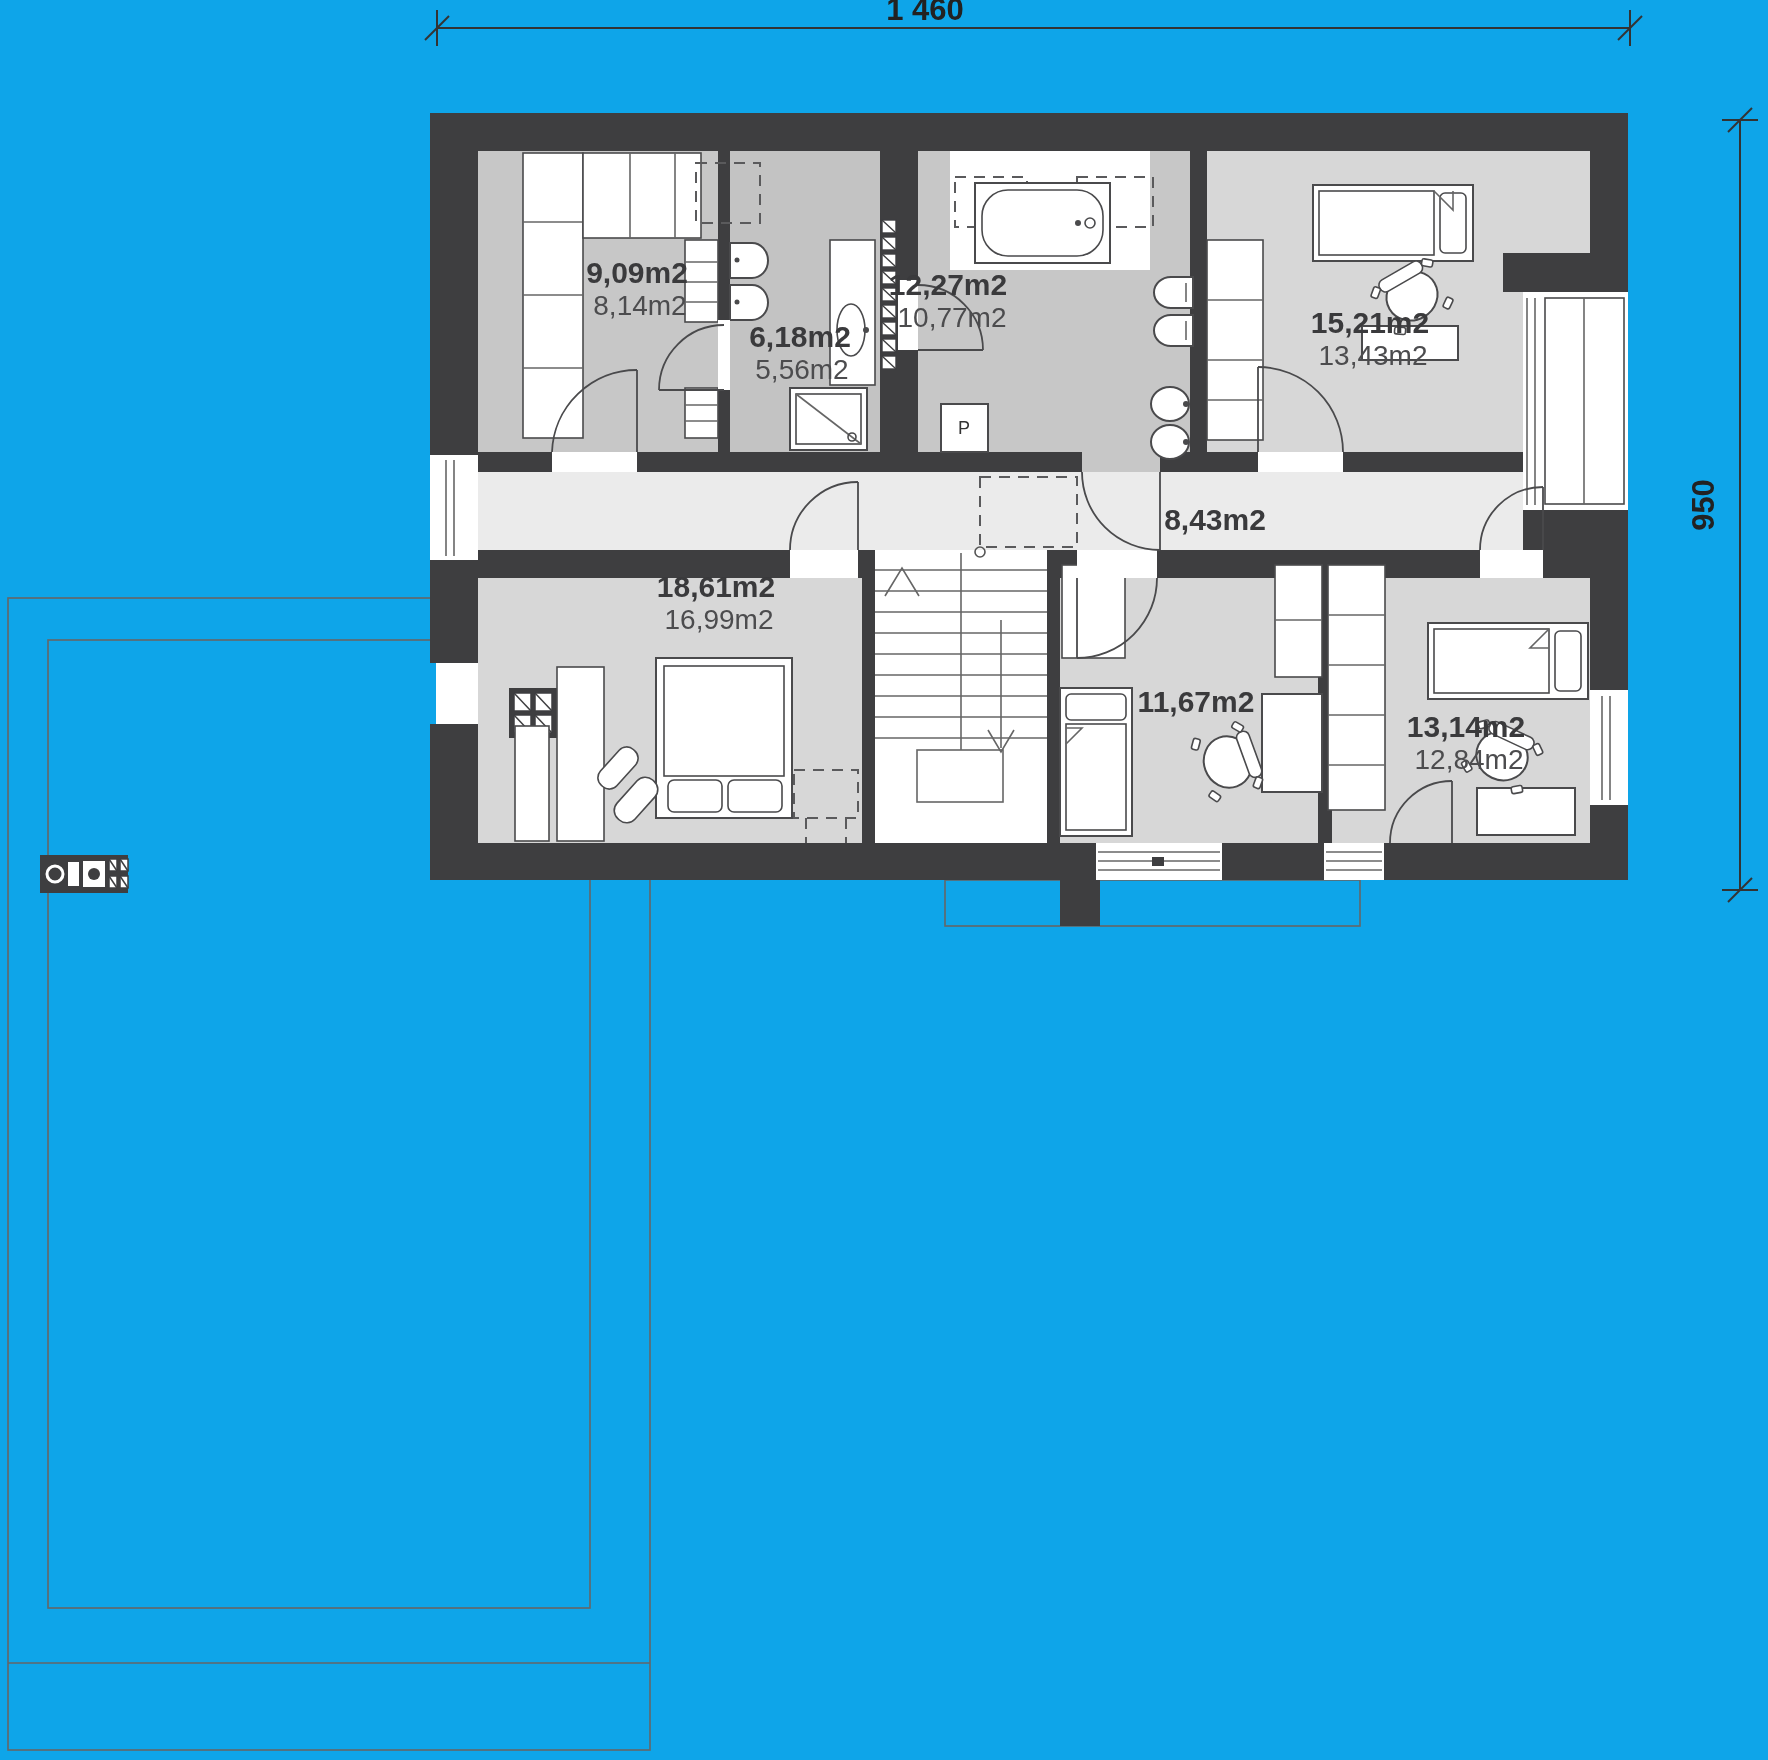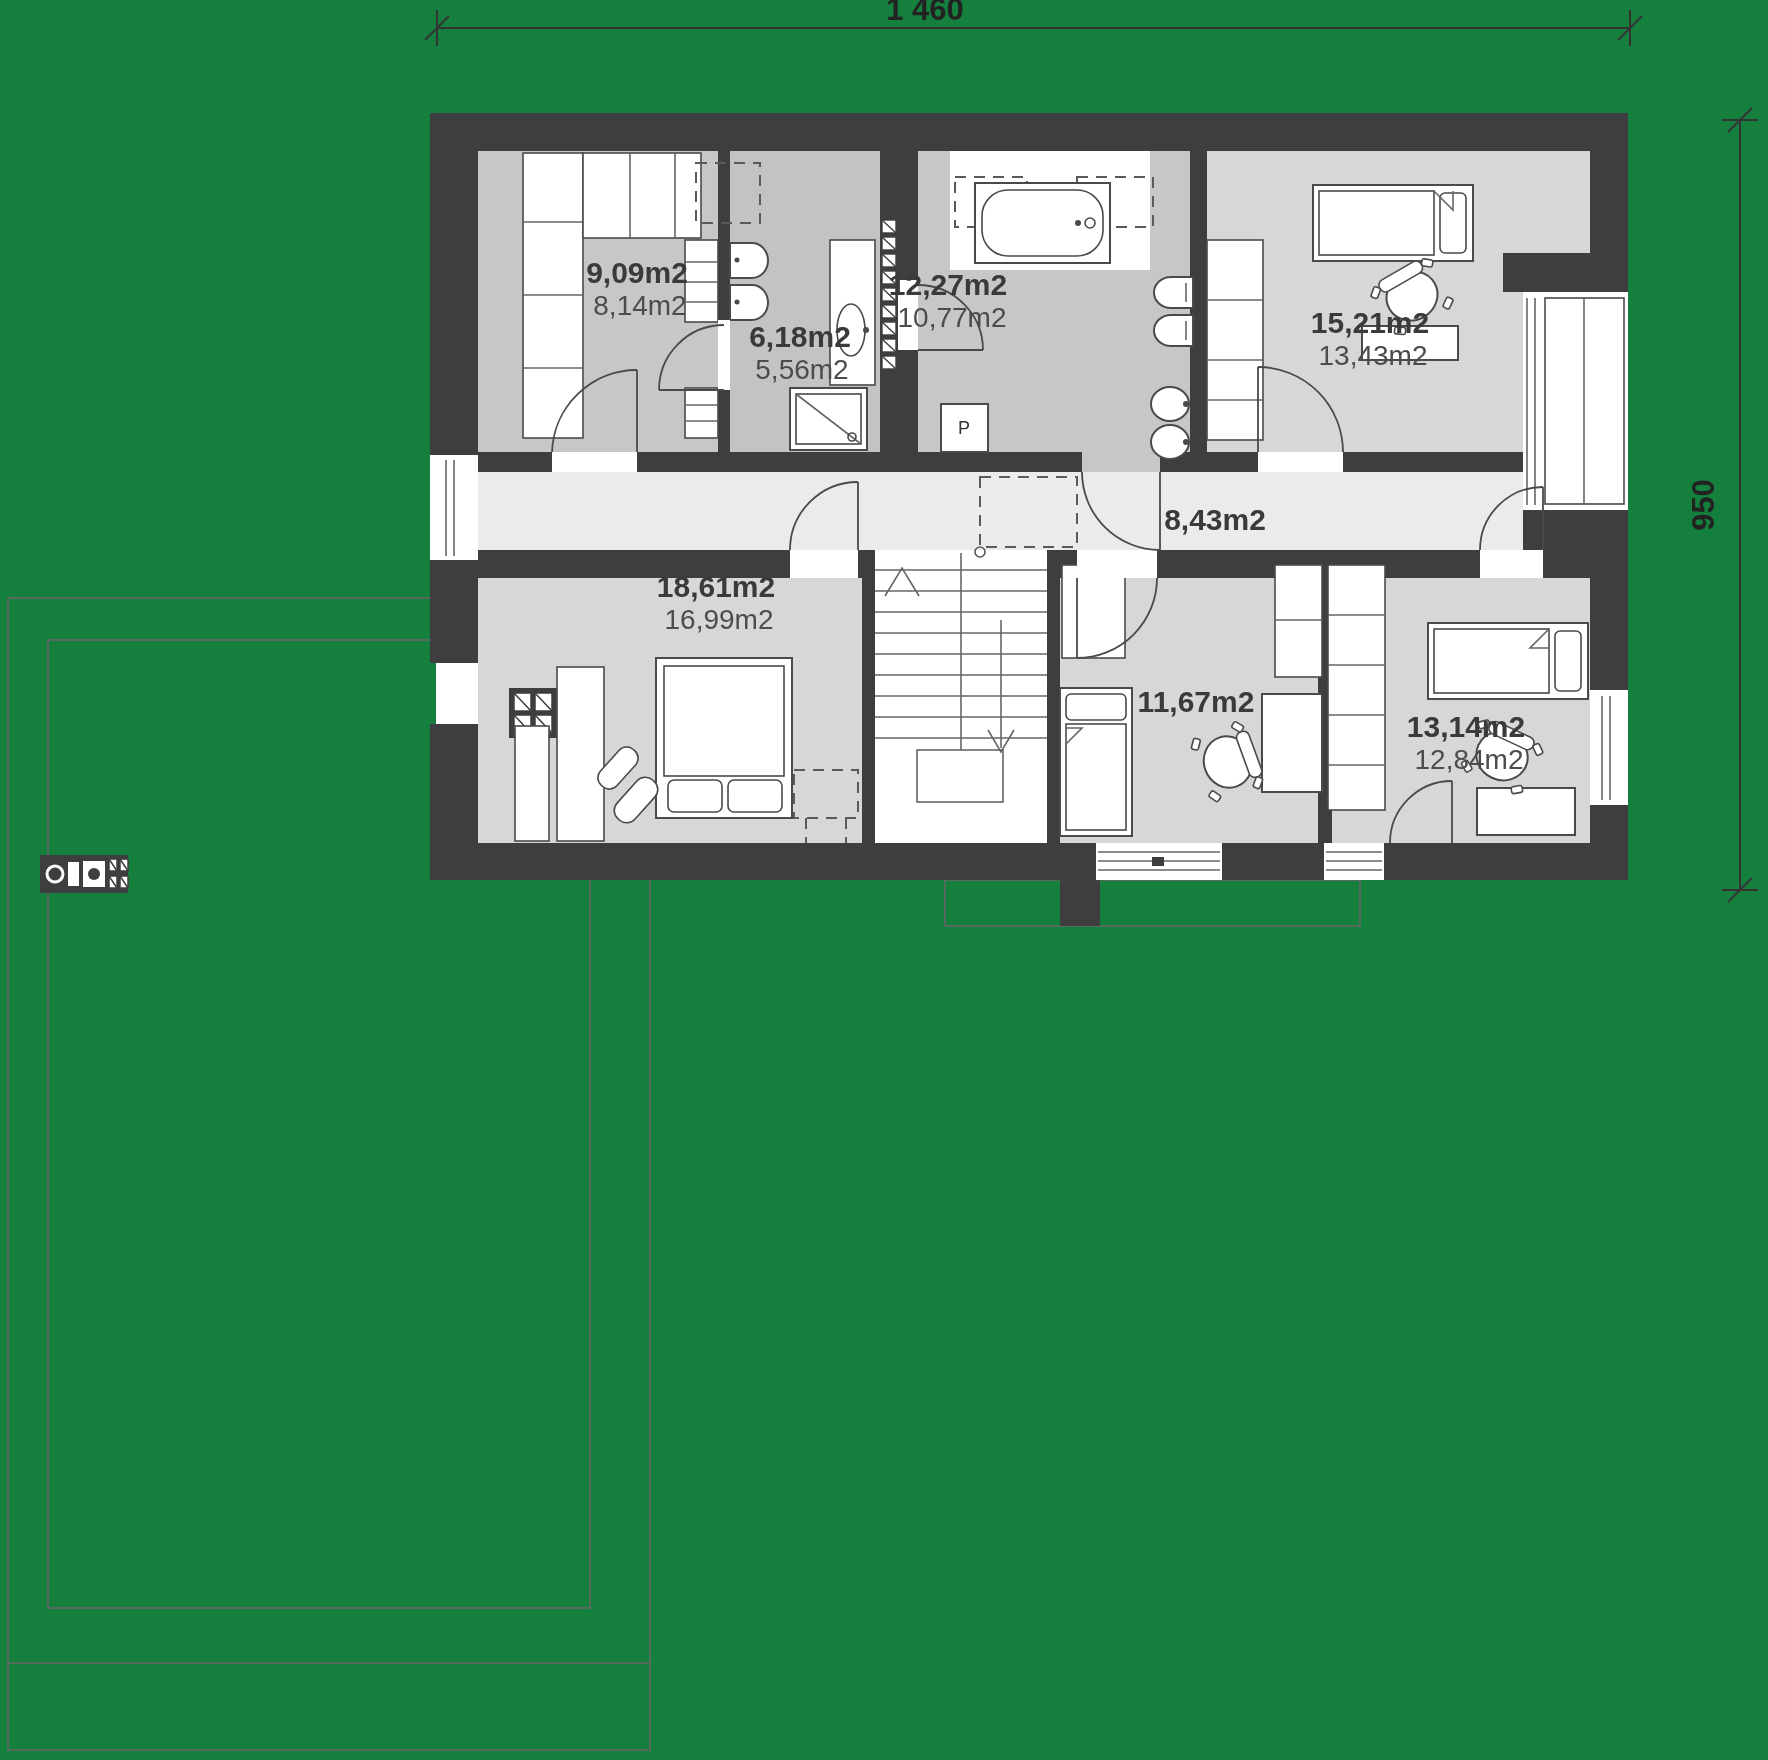--- a/index.html
+++ b/index.html
@@ -1,16 +1,16 @@
 <!DOCTYPE html>
 <html><head>
 <meta charset="utf-8">
 <style>
   html,body{margin:0;padding:0;background:#fff;}
-  .stage{width:1768px;height:1760px;position:relative;background:#15803d;font-family:"Liberation Sans",sans-serif;text-align:right;}
+  .stage{width:1768px;height:1760px;position:relative;background:#0ea5e9;font-family:"Liberation Sans",sans-serif;text-align:right;}
   svg{display:block;}
   .lbl1{font:bold 30px "Liberation Sans",sans-serif;fill:#3a3a3c;}
   .lbl2{font:28px "Liberation Sans",sans-serif;fill:#4c4c4e;}
   .dim{font:600 31px "Liberation Sans",sans-serif;fill:#222;}
   .plbl{font:18px "Liberation Sans",sans-serif;fill:#333;}
   .wall{fill:#3e3e40;}
   .thin1{stroke:#666;stroke-width:1.6;fill:none;}
   .furn{fill:#ffffff;stroke:#4a4a4c;stroke-width:2;}
   .furn1{fill:#ffffff;stroke:#4a4a4c;stroke-width:1.6;}
   .door{stroke:#4a4a4c;stroke-width:1.8;fill:none;}

